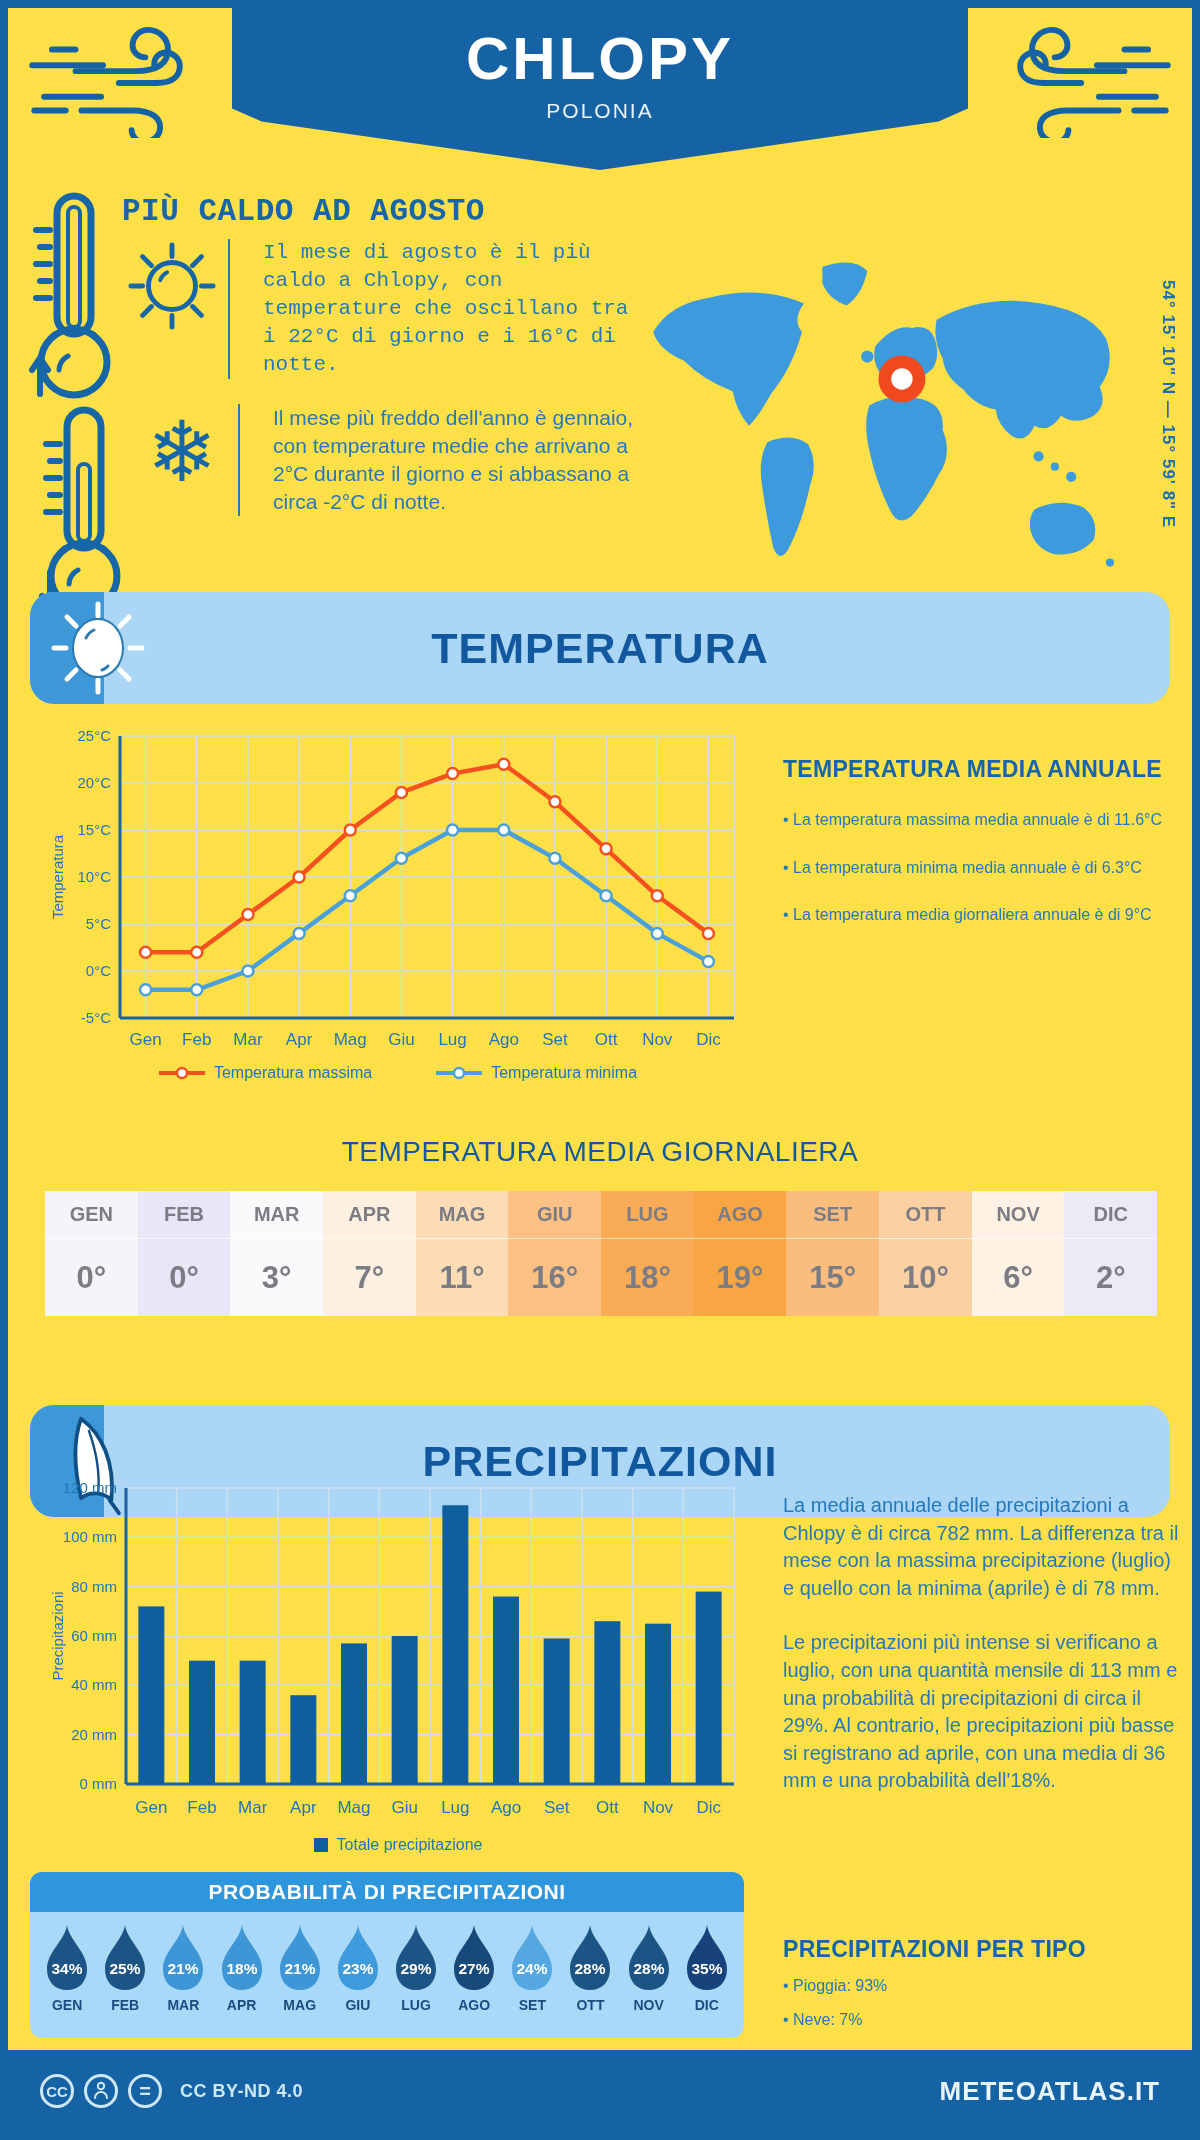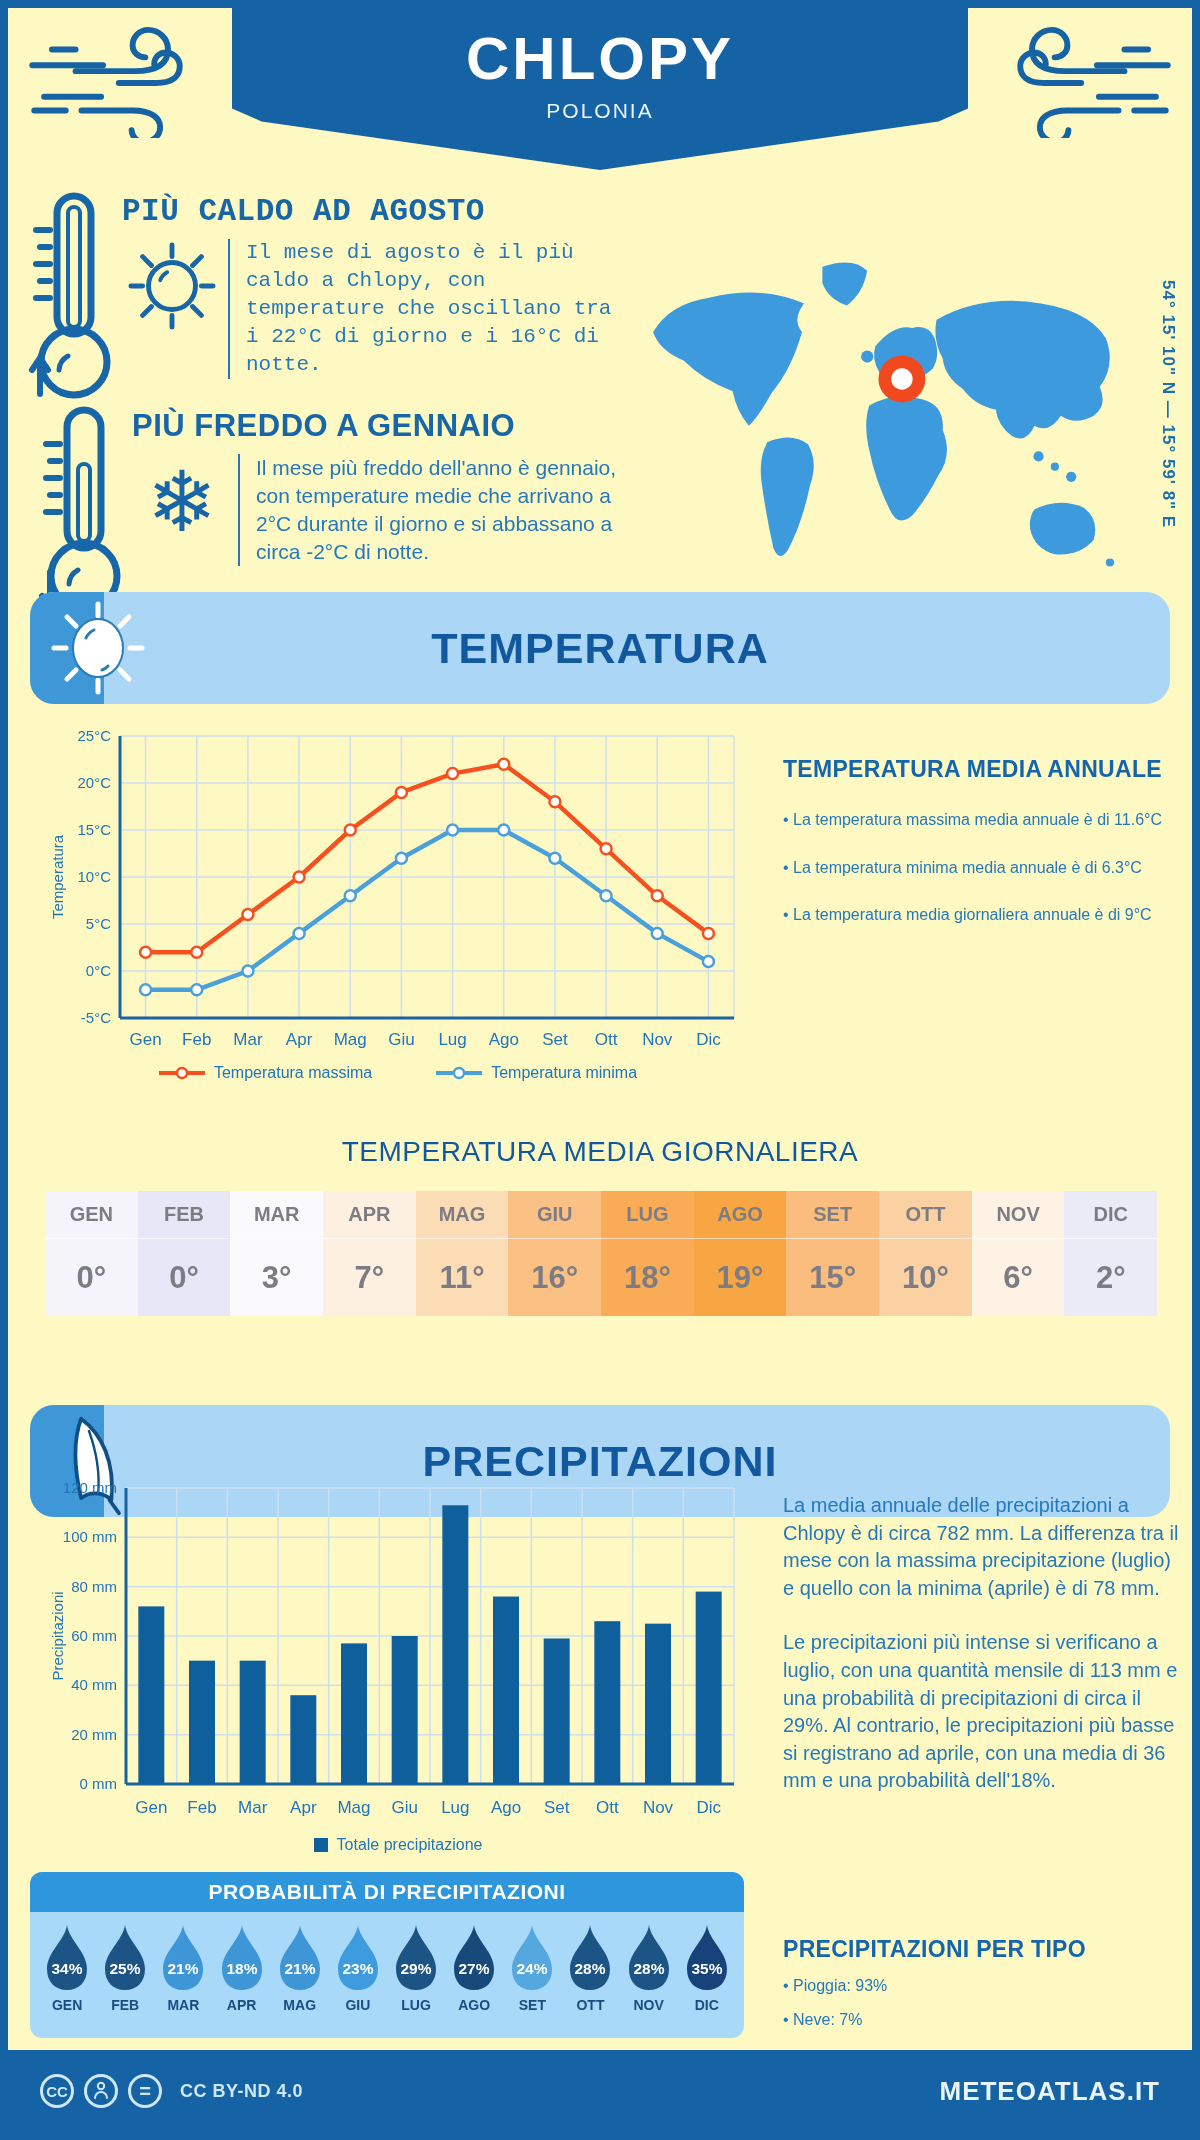--- a/index.html
+++ b/index.html
@@ -1,17 +1,17 @@
 <!DOCTYPE html>
 <html><head>
 <meta charset="utf-8">
 <style>
   html,body{margin:0;padding:0;background:#fff;}
   .page{position:relative;width:1200px;height:2140px;box-sizing:border-box;
-    border:8px solid #1563a5;background:#fef9c3;overflow:hidden;
+    border:8px solid #1563a5;background:#fde047;overflow:hidden;
     font-family:"Liberation Sans",sans-serif;}
 
   
   .top-banner{position:absolute;top:0;left:50%;transform:translateX(-50%);
     width:736px;height:162px;background:#1563a5;text-align:center;box-sizing:border-box;
     padding-top:16px;clip-path:polygon(0 0,100% 0,100% 62%,96% 70%,50% 100%,4% 70%,0 62%);}
   .top-banner h1{margin:0;color:#fff;font-size:60px;font-weight:bold;letter-spacing:3px;}
   .top-banner .sub{margin-top:6px;color:#eaf4fc;font-size:21px;letter-spacing:2px;}
   .wind{position:absolute;top:12px;width:168px;height:118px;}
   .wind.right{right:16px;transform:scaleX(-1);}
@@ -20,21 +20,21 @@
   
   .hl{position:absolute;display:flex;width:640px;}
   .hl.hot{left:20px;top:182px;font-family:Liberation Mono, monospace;}
   .hl.cold{left:30px;top:396px;}
   .thermo-col{width:94px;flex:none;}
   .hl-body{flex:1;}
   .hl-body h2{margin:4px 0 10px 0;font-size:31px;color:#1666a8;letter-spacing:.5px;}
   .hl-row{display:flex;align-items:flex-start;}
   .mini-icon{width:100px;flex:none;text-align:center;}
   .snow-glyph{font-size:84px;line-height:96px;color:#1666a8;}
-  .hl-text{border-left:2px solid #2579bb;margin-left:6px;padding-left:16px;
+  .hl-text{border-left:2px solid #2579bb;margin-left:6px;padding-left:33px;
     font-size:21px;line-height:1.33;color:#2579bb;width:386px;}
 
   
   .map-box{position:absolute;left:630px;top:218px;width:486px;height:362px;}
   .coords{position:absolute;top:214px;right:14px;height:364px;writing-mode:vertical-rl;
     text-align:center;font-weight:bold;font-size:17px;color:#1d6fae;letter-spacing:1px;}
 
   
   .sec-banner{position:absolute;left:22px;width:1140px;height:112px;background:#abd6f5;
     border-radius:24px;}
@@ -158,21 +158,20 @@
       <svg width="92" height="210" viewBox="0 0 92 210" fill="none" stroke="#1666a8" stroke-linecap="round">
         <rect x="29" y="6" width="34" height="138" rx="17" stroke-width="7"></rect>
         <rect x="40" y="60" width="12" height="77" rx="6" stroke-width="4"></rect>
         <circle cx="46" cy="172" r="33" stroke-width="7"></circle>
         <path d="M31 180 a17 17 0 0 1 9 -14" stroke-width="5"></path>
         <path d="M8 40 h14 M12 57 h10 M8 74 h14 M12 91 h10 M8 108 h14" stroke-width="6"></path>
         <path d="M12 168 V202 M4 192 L12 204 L20 192" stroke-width="6"></path>
       </svg>
     </div>
     <div class="hl-body">
-      <h2>PIÙ FREDDO A GENNAIO</h2>
       <div class="hl-row">
         <div class="mini-icon">
           <span class="snow-glyph">❄</span>
         </div>
         <div class="hl-text">Il mese più freddo dell'anno è gennaio, con temperature medie che arrivano a 2°C durante il giorno e si abbassano a circa -2°C di notte.</div>
       </div>
     </div>
   </div>
 
   <div class="map-box">

